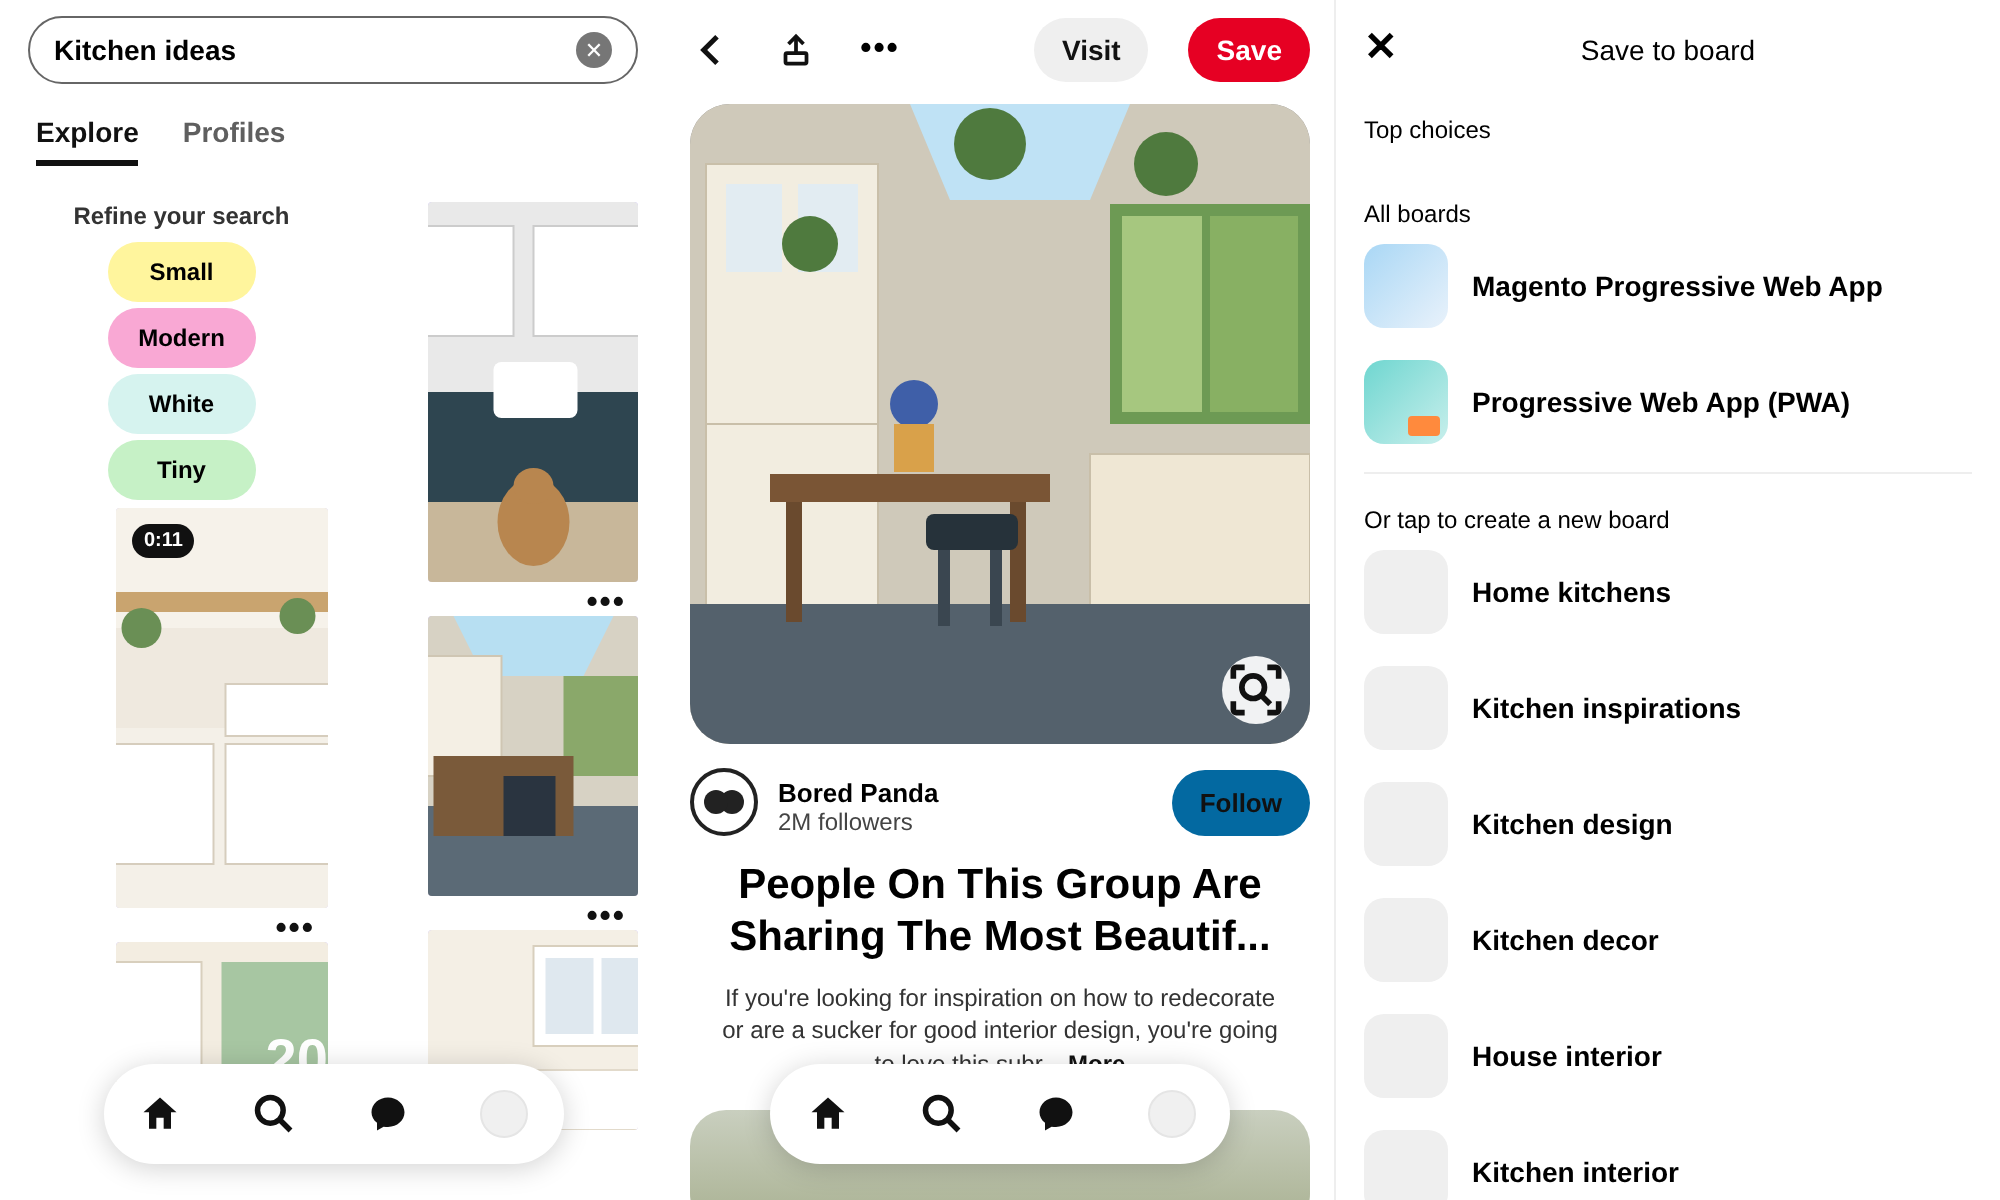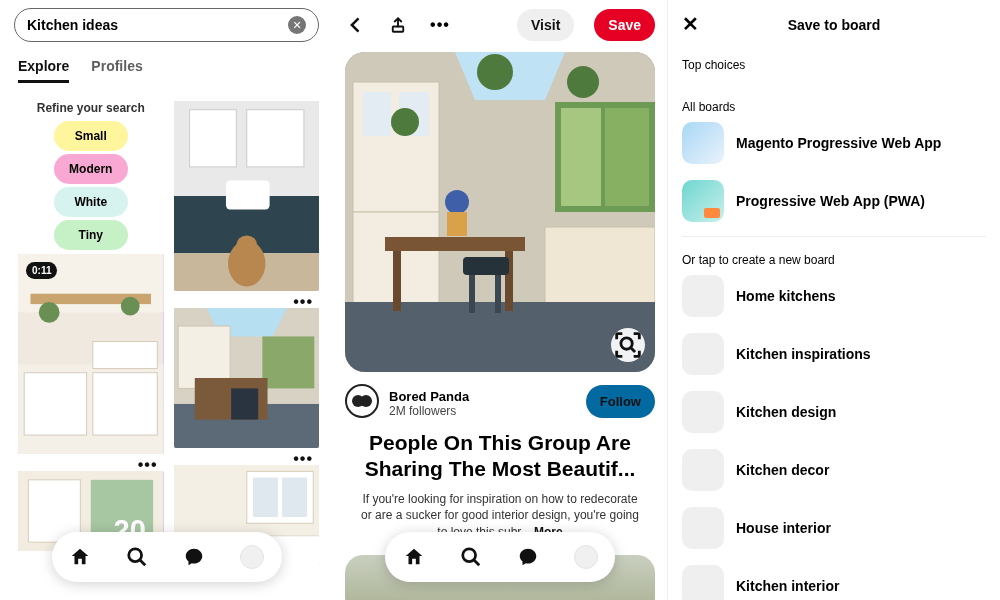--- a/index.html
+++ b/index.html
@@ -15,21 +15,21 @@
   .clear { width: 18px; height: 18px; border-radius: 50%; background: #767676; color: #fff; display: flex; align-items: center; justify-content: center; font-size: 11px; cursor: pointer; }
 
   .tabs { display: flex; gap: 22px; margin-top: 16px; margin-left: 4px; }
   .tab { font-size: 14px; font-weight: 600; color: #5f5f5f; padding-bottom: 6px; cursor: pointer; }
   .tab.active { color: #111; border-bottom: 3px solid #111; }
 
   .masonry { display: flex; gap: 10px; margin-top: 18px; padding-left: 4px; }
   .mcol { flex: 1; display: flex; flex-direction: column; gap: 1px; }
   .refine-head { font-size: 12px; font-weight: 600; text-align: center; margin-bottom: 6px; color: #333; }
   .chip { border-radius: 20px; padding: 8px 0; text-align: center; font-size: 12px; font-weight: 600; width: 74px; margin: 3px auto; cursor: pointer; }
-  .pin { border-radius: 2px; background: #c4b5fd; position: relative; overflow: hidden; display: flex; align-items: center; justify-content: center; }
+  .pin { border-radius: 2px; background: #c4b5fd; position: relative; overflow: hidden; display: flex; align-items: center; justify-content: center; margin-left: 40px; }
   .pin svg { width: 100%; height: 100%; }
   .badge { position: absolute; top: 8px; left: 8px; background: #111; color: #fff; font-size: 10px; font-weight: 700; padding: 3px 6px; border-radius: 10px; }
   .pindots { font-size: 16px; font-weight: 900; letter-spacing: 1px; text-align: right; padding: 2px 6px 0 0; color: #111; height: 16px; }
 
   .bottomnav { position: absolute; left: 50%; transform: translateX(-50%); bottom: 18px; background: #fff; border-radius: 30px; height: 50px; width: 230px; box-shadow: 0 2px 14px rgba(0,0,0,0.18); display: flex; align-items: center; justify-content: space-around; }
   .navicon { width: 22px; height: 22px; display: flex; align-items: center; justify-content: center; cursor: pointer; }
   .navicon.active svg { stroke-width: 3; }
   .avatar-sm { width: 24px; height: 24px; border-radius: 50%; background: #f0f0f0; border: 1px solid #e5e5e5; }
 
   
@@ -53,21 +53,21 @@
 
   .title { font-size: 21px; font-weight: 800; text-align: center; margin-top: 12px; line-height: 1.25; padding: 0 6px; }
   .desc { font-size: 12px; text-align: center; color: #333; margin-top: 8px; padding: 0 14px; line-height: 1.4; }
   .more { font-weight: 700; color: #111; cursor: pointer; }
 
   .related { margin-top: 14px; border-radius: 18px; height: 60px; background: linear-gradient(#c9cfbf,#a8b090); }
 
   
   .sheet-head { display: flex; align-items: center; height: 34px; position: relative; }
   .close { width: 22px; height: 22px; cursor: pointer; font-size: 20px; font-weight: 700; line-height: 20px; }
-  .sheet-title { position:absolute; left:0; right:0; text-align:center; font-size: 14px; font-weight: 700; pointer-events:none;}
+  .sheet-title { position:absolute; left:0; right:0; text-align:center; font-size: 14px; font-weight: 400; pointer-events:none;}
   .sec-label { font-size: 12px; color: #000000; margin-top: 16px; }
   .board-row { display: flex; align-items: center; gap: 12px; padding: 8px 0; cursor: pointer; }
   .board-thumb { width: 42px; height: 42px; border-radius: 10px; background: #efefef; overflow: hidden; display:flex; align-items:center; justify-content:center; }
   .board-thumb.blue { background: linear-gradient(135deg,#a9d7f5,#e9f2fb); }
   .board-thumb.teal { background: linear-gradient(135deg,#6fd6d0,#c8efec); position:relative; }
   .board-thumb.teal::after{ content:""; position:absolute; right:4px; bottom:4px; width:16px; height:10px; background:#ff8a3d; border-radius:2px;}
   .board-name { font-size: 14px; font-weight: 700; }
   .divider { height: 1px; background: #eee; margin: 6px 0 2px; }
 </style>
 </head>

